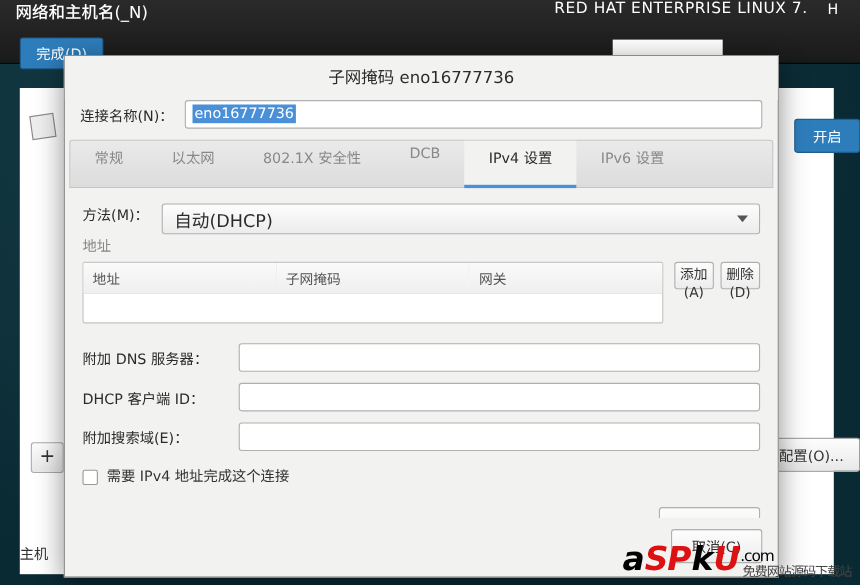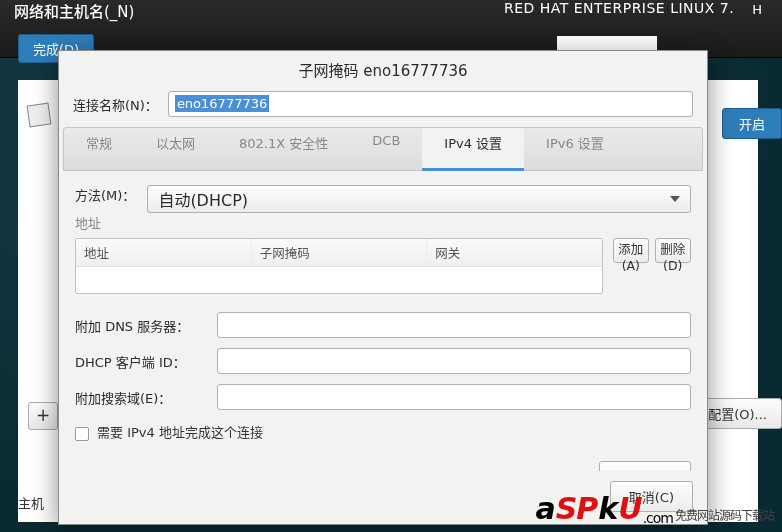--- a/index.html
+++ b/index.html
@@ -216,17 +216,17 @@
   <div class="dlg-footer">
     <button class="fbtn">取消(C)</button>
   </div>
 </div>
 
 <div class="watermark">
   <span>a</span>
     <span class="red">SP</span>
     <span>k</span>
     <span class="red">U</span>
-  <span style="display:flex;flex-direction:row;align-items:flex-start;">
+  <span style="display:flex;flex-direction:column;align-items:flex-start;">
     <span style="font-size:14px;font-style:normal;font-weight:400;">.com</span>
     <span class="small">免费网站源码下载站</span>
   </span>
 </div>
 
 </body></html>

